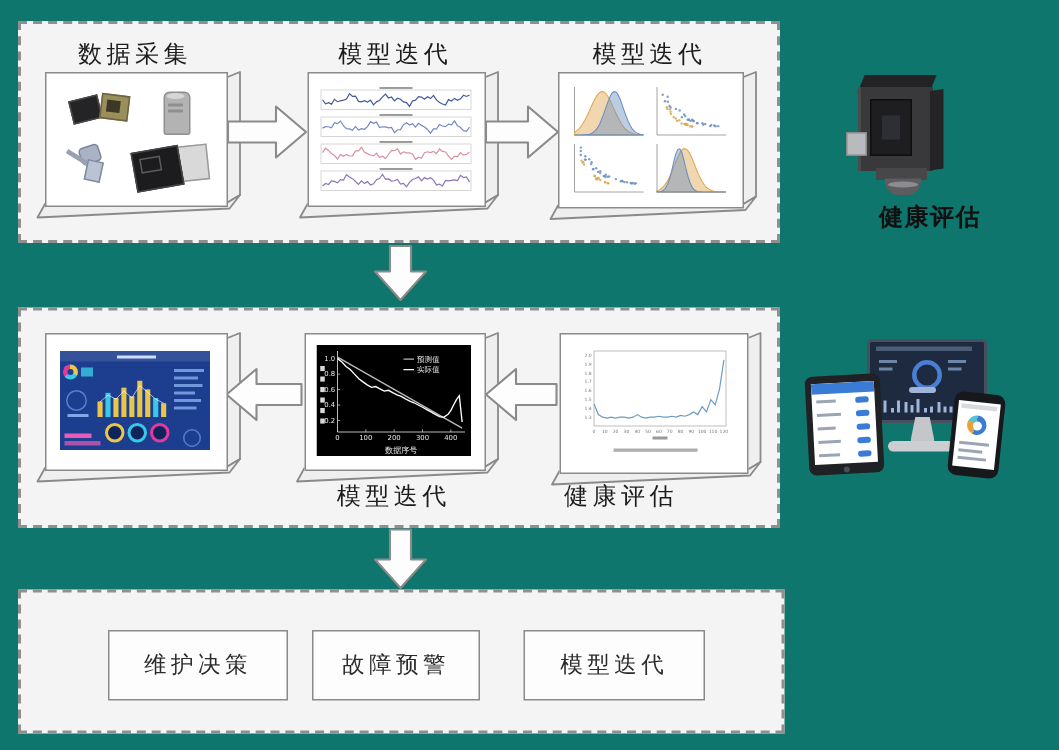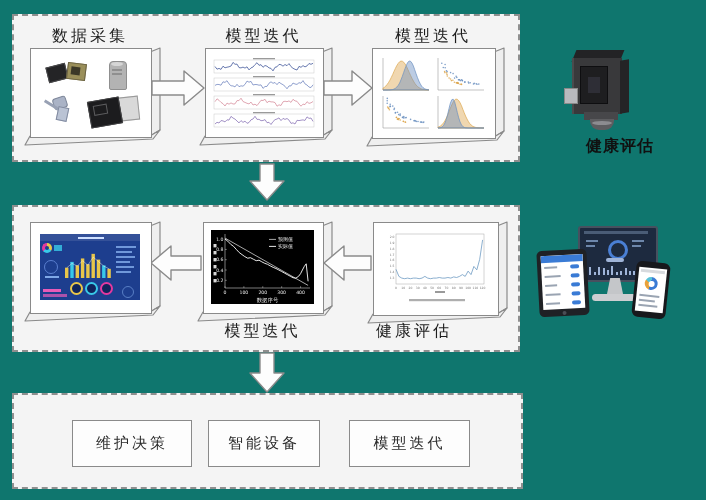--- a/index.html
+++ b/index.html
@@ -324,21 +324,21 @@
       </svg>
   </div>
 
   <div class="flow-label" style="left:203px;top:321px;width:119px;">模型迭代</div>
   <div class="flow-label" style="left:352px;top:321px;width:124px;">健康评估</div>
 
   <div class="small-box" style="left:72px;top:420px;width:118px;height:45px;justify-content:center;">
     <span>维护决策</span>
   </div>
   <div class="small-box" style="left:208px;top:420px;width:110px;height:45px;">
-    <span>智能设备</span>
+    <span>故障预警</span>
   </div>
   <div class="small-box" style="left:349px;top:420px;width:119px;height:45px;font-family:Liberation Serif, serif;">
     <span>模型迭代</span>
   </div>
 
   <div class="edge" style="left:560px;top:46px;width:80px;height:90px;">
     <div style="position:absolute;left:14px;top:4px;width:48px;height:12px;background:#232325;transform:skewX(-22deg);"></div>
     <div style="position:absolute;left:12px;top:12px;width:48px;height:56px;background:#39393b;border-left:2px solid #4b4b4d;"></div>
     <div style="position:absolute;left:60px;top:14px;width:9px;height:53px;background:#242426;transform:skewY(-8deg);"></div>
     <div style="position:absolute;left:20px;top:20px;width:26px;height:36px;background:#1e1e20;border:1px solid #0e0e10;">

